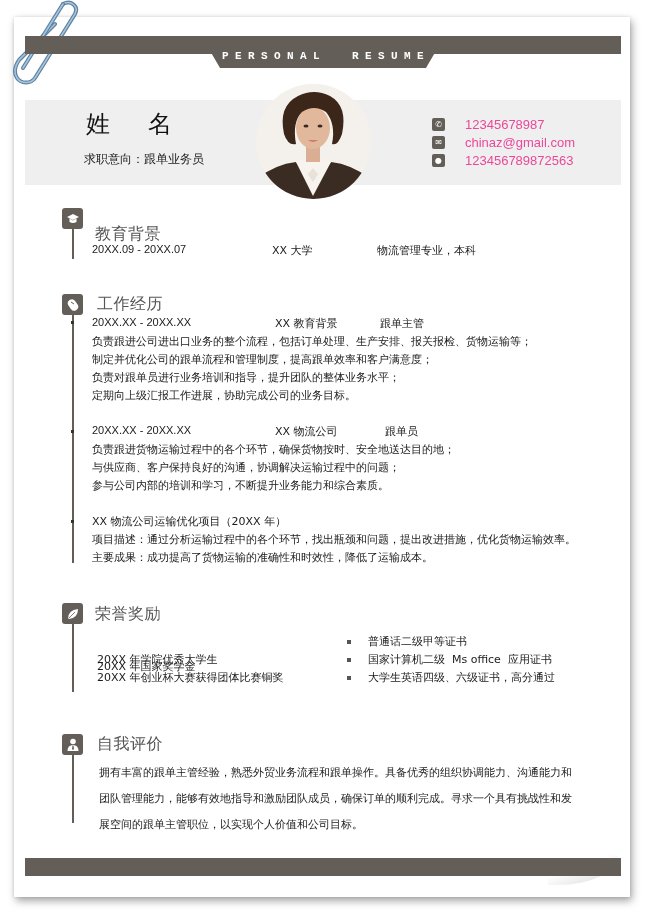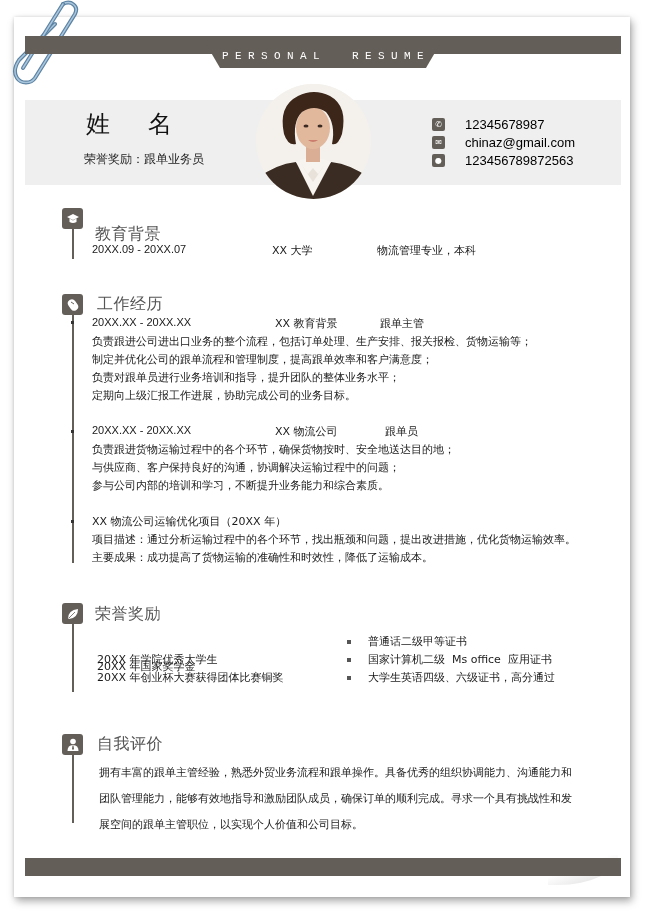--- a/index.html
+++ b/index.html
@@ -18,40 +18,40 @@
   }
 
   .top-bar { position: absolute; left: 25px; top: 36px; width: 596px; height: 18px; background: #645e58; }
   .title-tab {
     position: absolute; left: 206px; top: 44px; width: 234px; height: 24px; background: #645e58;
     clip-path: polygon(0 0, 100% 0, 94% 100%, 6% 100%);
     display: flex; align-items: center; justify-content: center;
   }
   .title-tab span {
     color: #ffffff; font-family: "Liberation Mono", "DejaVu Sans Mono", monospace;
-    font-size: 11px; letter-spacing: 6.4px; padding-left: 6px; white-space: pre;
+    font-size: 11px; letter-spacing: 6.4px; padding-left: 6px; white-space: pre; font-weight: bold;
   }
 
   .header-band { position: absolute; left: 25px; top: 100px; width: 596px; height: 85px; background: #efefef; }
 
   .name { position: absolute; left: 86px; top: 108px; font-size: 24px; letter-spacing: 38px; color: #111; font-weight: 400; }
   .intent { position: absolute; left: 84px; top: 151px; font-size: 12px; color: #222; }
 
   .avatar {
     position: absolute; left: 256px; top: 84px; width: 115px; height: 115px; border-radius: 50%;
     overflow: hidden; background: #f3f0ec;
   }
 
   .contacts { position: absolute; left: 432px; top: 115px; }
   .contact-row { display: flex; align-items: center; height: 18px; }
   .c-icon {
     width: 13px; height: 13px; border-radius: 2px; background: #645e58; color: #fff;
     font-size: 8px; line-height: 13px; text-align: center; margin-right: 20px;
   }
-  .c-text { font-family: "Liberation Sans", sans-serif; font-size: 13px; color: #000000; }
+  .c-text { font-family: "Liberation Sans", sans-serif; font-size: 13px; color: #ec4899; }
 
   .sec-icon {
     position: absolute; left: 62px; width: 21px; height: 21px; background: #645e58;
     border-radius: 3px; display: flex; align-items: center; justify-content: center;
   }
   .sec-line { position: absolute; left: 72px; width: 1.5px; background: #645e58; }
   .sec-title { position: absolute; font-size: 16px; color: #555; letter-spacing: 0.5px; }
   .dot { position: absolute; left: 71px; width: 3px; height: 3px; background: #333; }
 
   .txt { position: absolute; font-size: 11px; color: #1a1a1a; white-space: nowrap; }
@@ -79,21 +79,21 @@
   <path d="M58 4 L18 68" fill="none" stroke="#a9c6dd" stroke-width="1.5" stroke-linecap="round"></path>
 </svg>
 
 <div class="top-bar"></div>
 <div class="title-tab">
   <span>PERSONAL  RESUME</span>
 </div>
 
 <div class="header-band"></div>
 <div class="name">姓名</div>
-<div class="intent">荣誉奖励：跟单业务员</div>
+<div class="intent">求职意向：跟单业务员</div>
 
 <div class="avatar">
   <svg width="115" height="115" viewBox="0 0 115 115">
     <rect width="115" height="115" fill="#f4f1ed"></rect>
     <path d="M0 115 L0 95 Q20 80 40 78 L57 100 L75 78 Q95 80 115 95 L115 115 Z" fill="#3a2c22"></path>
     <path d="M40 78 L57 112 L75 78 Q66 74 57 74 Q48 74 40 78 Z" fill="#f7f3ee"></path>
     <path d="M45 80 L57 98 L69 80 L62 90 L57 84 L52 90 Z" fill="#e8e2da"></path>
     <rect x="50" y="58" width="14" height="20" fill="#d9ae94"></rect>
     <ellipse cx="57" cy="44" rx="17" ry="21" fill="#e2b89d"></ellipse>
     <path d="M28 50 Q22 22 42 12 Q58 4 74 12 Q92 22 86 50 Q82 62 76 60 Q80 40 70 28 Q58 20 46 28 Q36 38 40 60 Q32 62 28 50 Z" fill="#3b2619"></path>

